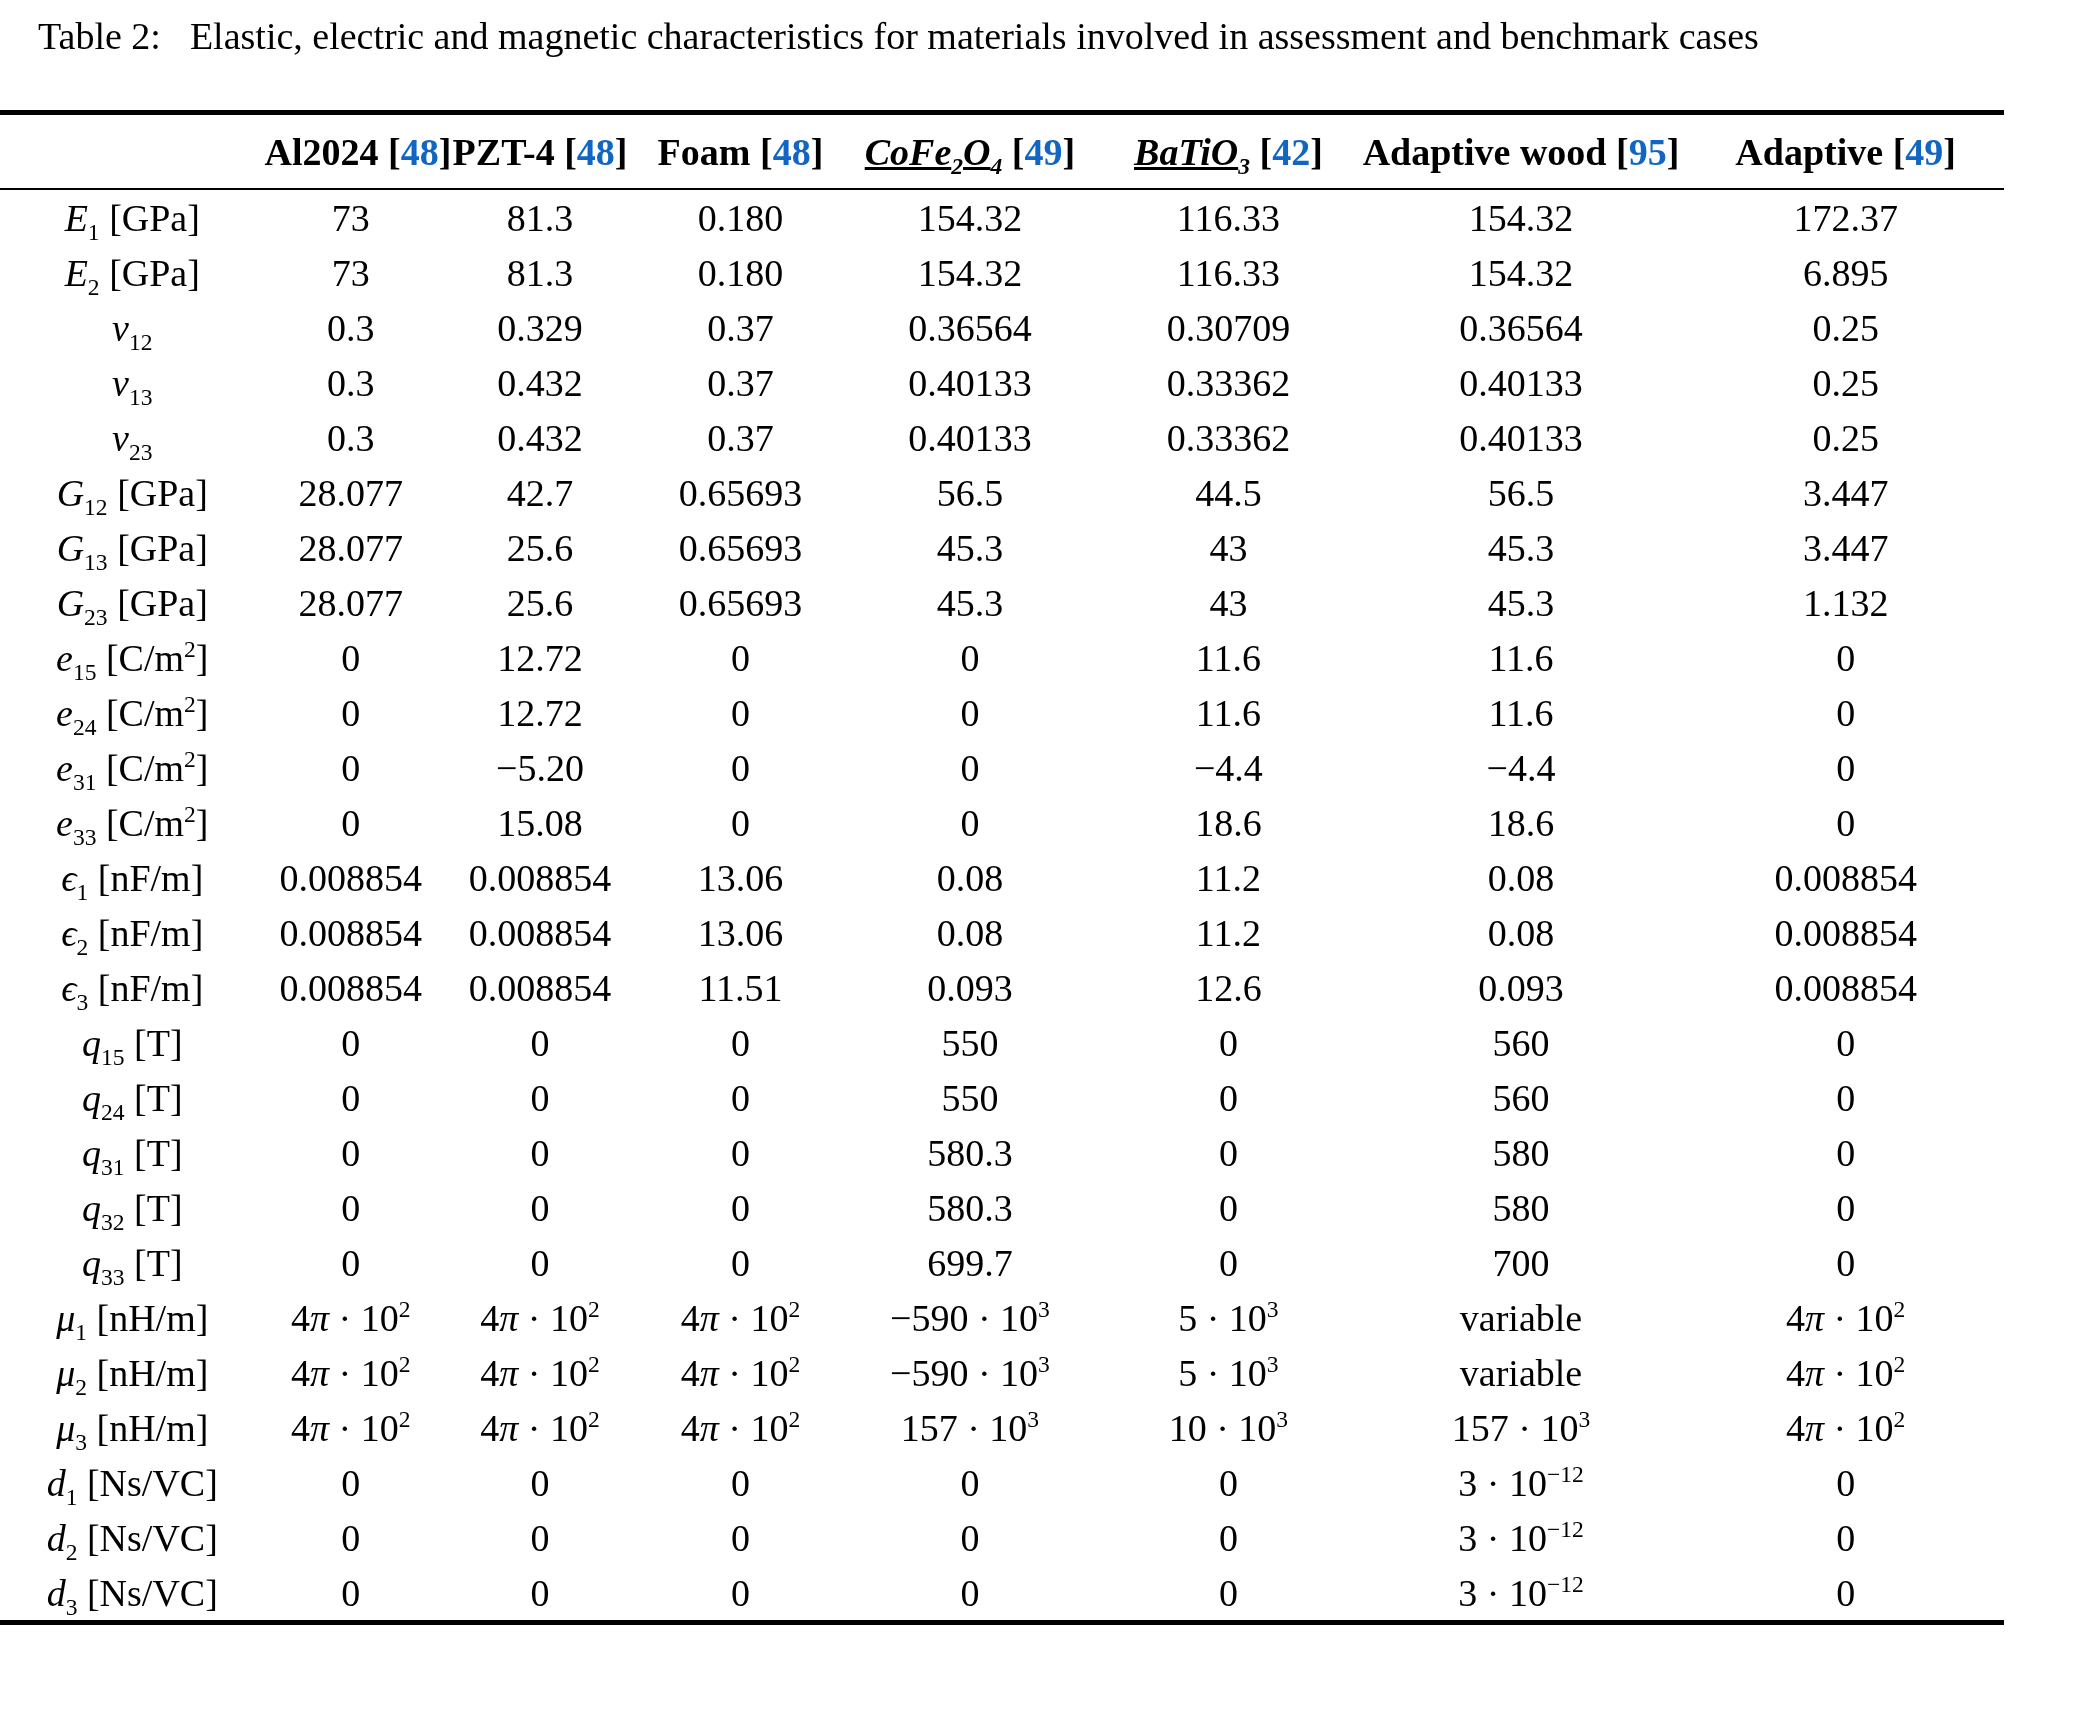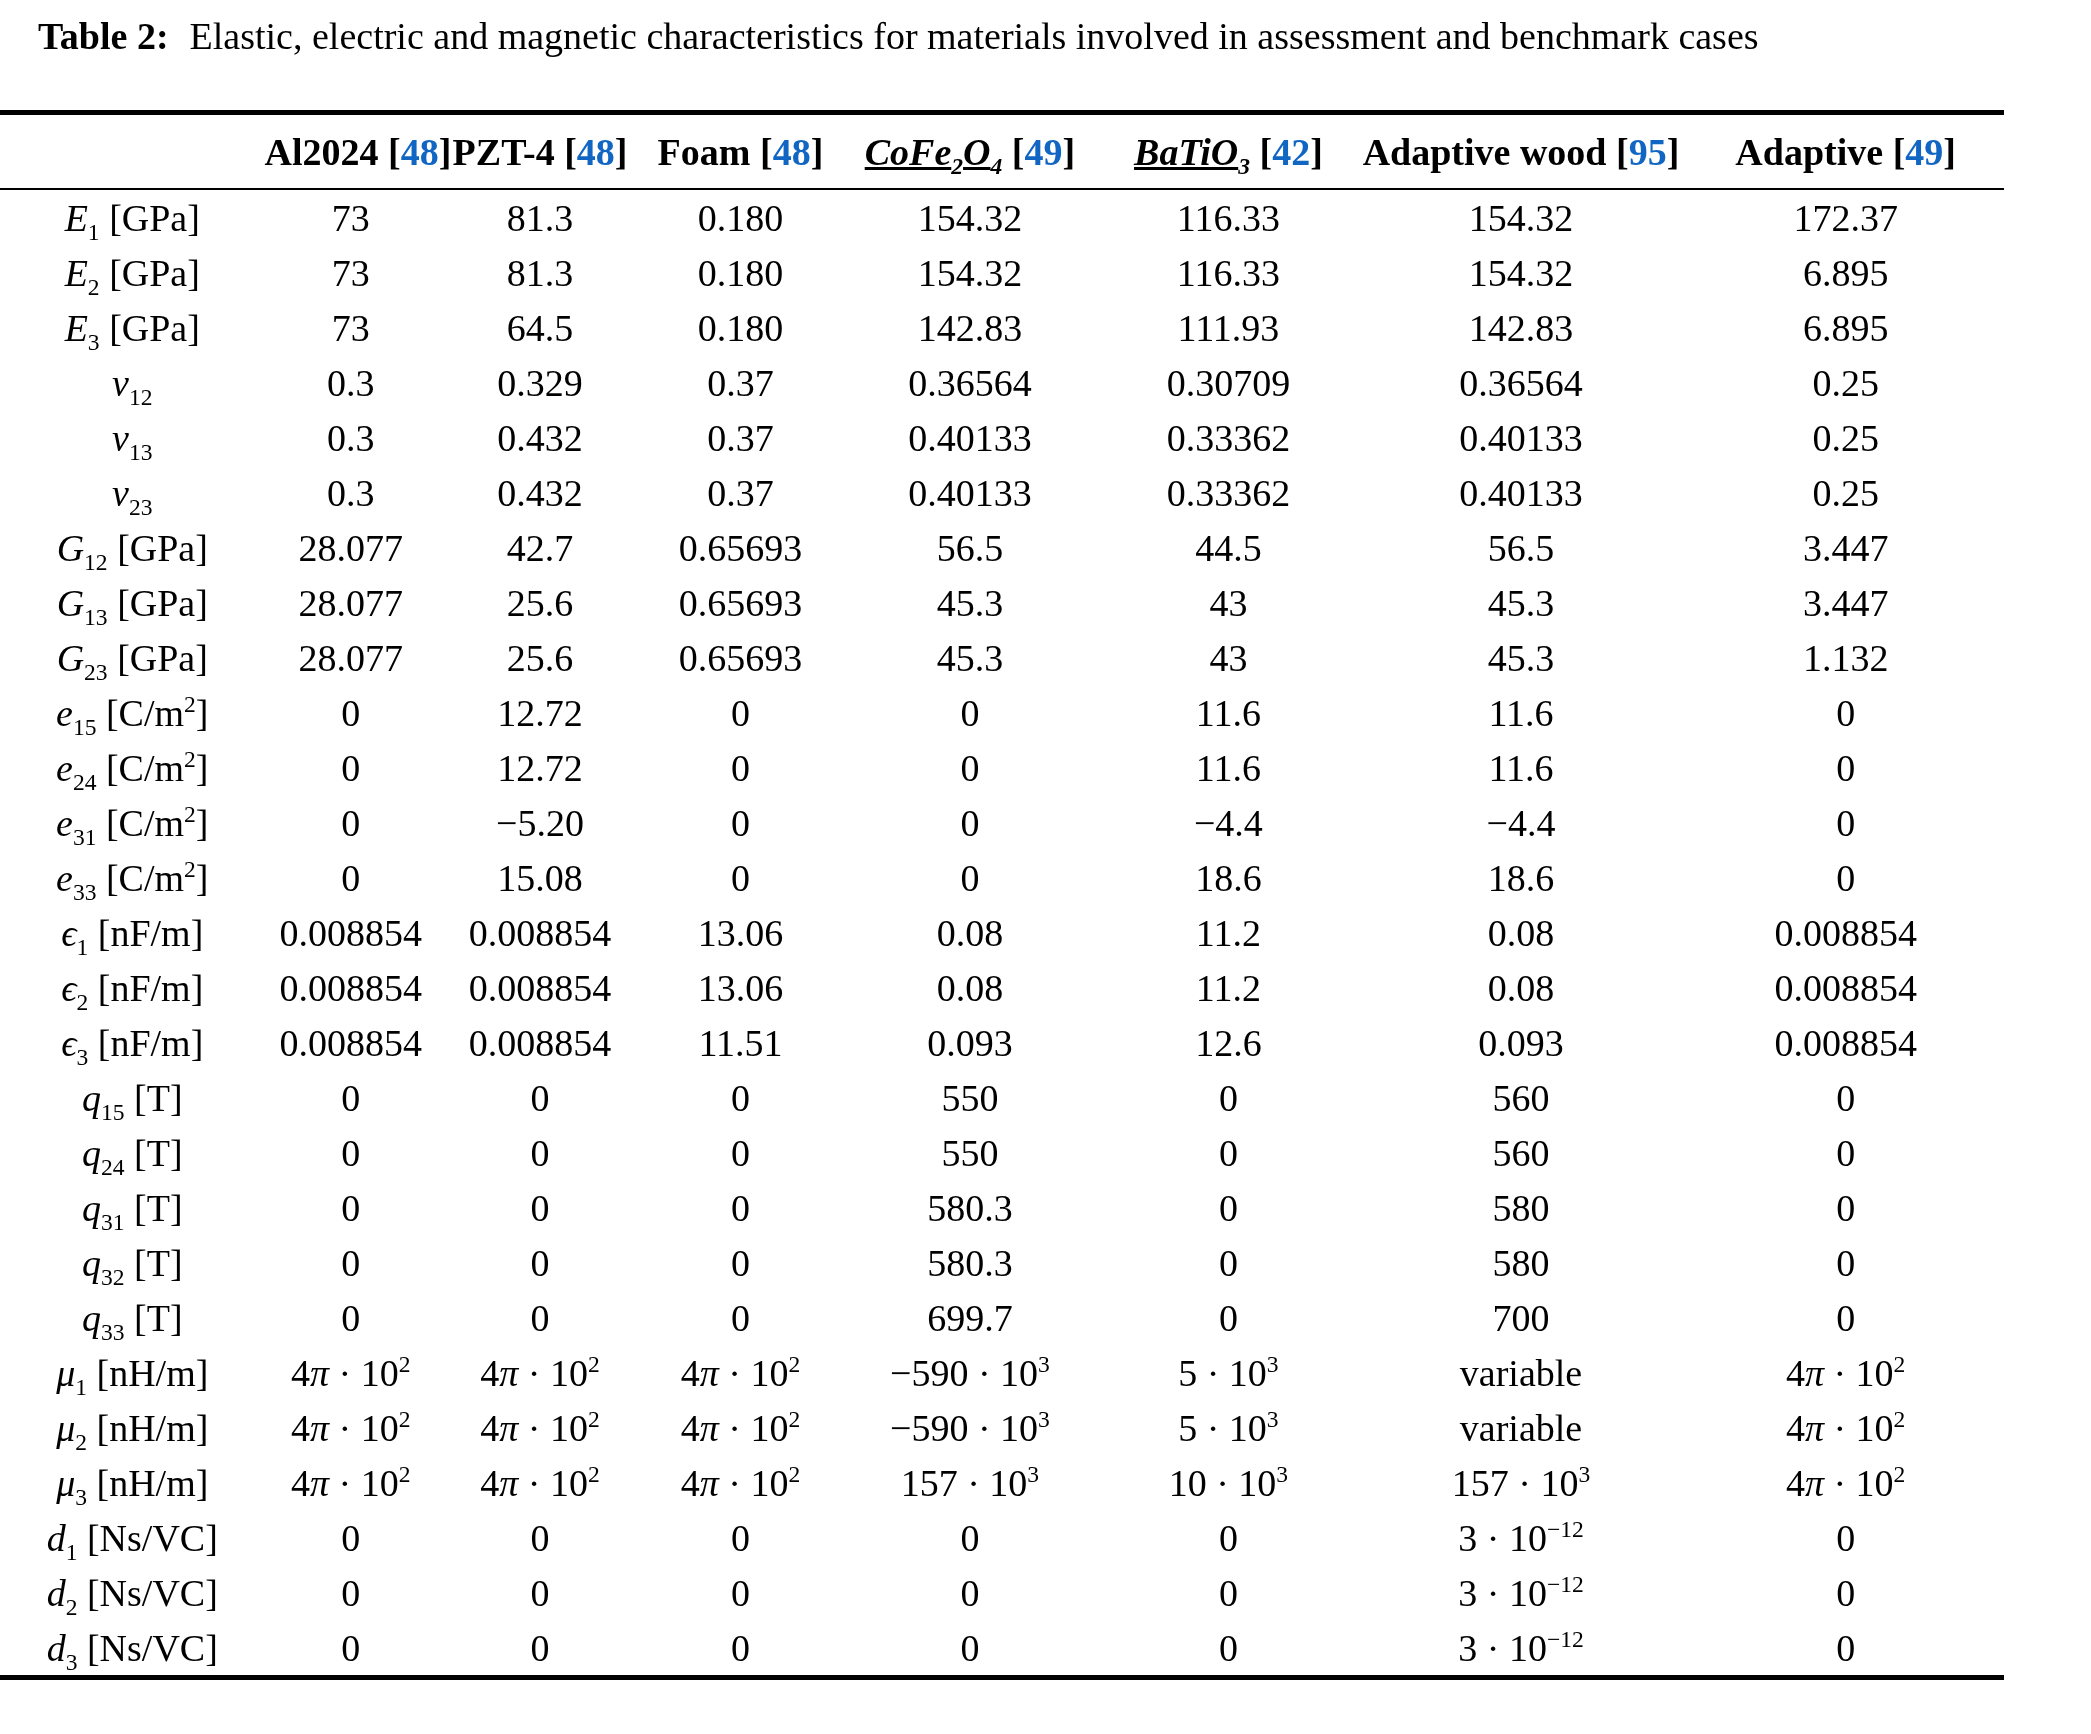--- a/index.html
+++ b/index.html
@@ -7,21 +7,21 @@
     width:2091px;height:1734px;
     font-family:"Liberation Serif","DejaVu Serif",serif;
     color:#000;
     -webkit-font-smoothing:antialiased;
   }
   .caption{
     padding:13px 0 0 38px;
     font-size:38px;
     line-height:47px;
   }
-  .cap-label{font-weight:bold;margin-right:21px;}
+  .cap-label{font-weight:normal;margin-right:29px;}
   table{
     border-collapse:collapse;
     table-layout:fixed;
     width:2004px;
     margin-top:50px;
     border-top:5.6px solid #000;
     border-bottom:5.6px solid #000;
   }
   thead tr{border-bottom:2.8px solid #000;}
   th,td{
@@ -91,30 +91,20 @@
           <th><i class="sym">E</i><sub>2</sub> <span class="unit">[GPa]</span></th>
           <td>73</td>
           <td>81.3</td>
           <td>0.180</td>
           <td>154.32</td>
           <td>116.33</td>
           <td>154.32</td>
           <td>6.895</td>
         </tr>
         <tr>
-          <th><i class="sym">E</i><sub>3</sub> <span class="unit">[GPa]</span></th>
-          <td>73</td>
-          <td>64.5</td>
-          <td>0.180</td>
-          <td>142.83</td>
-          <td>111.93</td>
-          <td>142.83</td>
-          <td>6.895</td>
-        </tr>
-        <tr>
           <th><i class="sym">ν</i><sub>12</sub></th>
           <td>0.3</td>
           <td>0.329</td>
           <td>0.37</td>
           <td>0.36564</td>
           <td>0.30709</td>
           <td>0.36564</td>
           <td>0.25</td>
         </tr>
         <tr>

